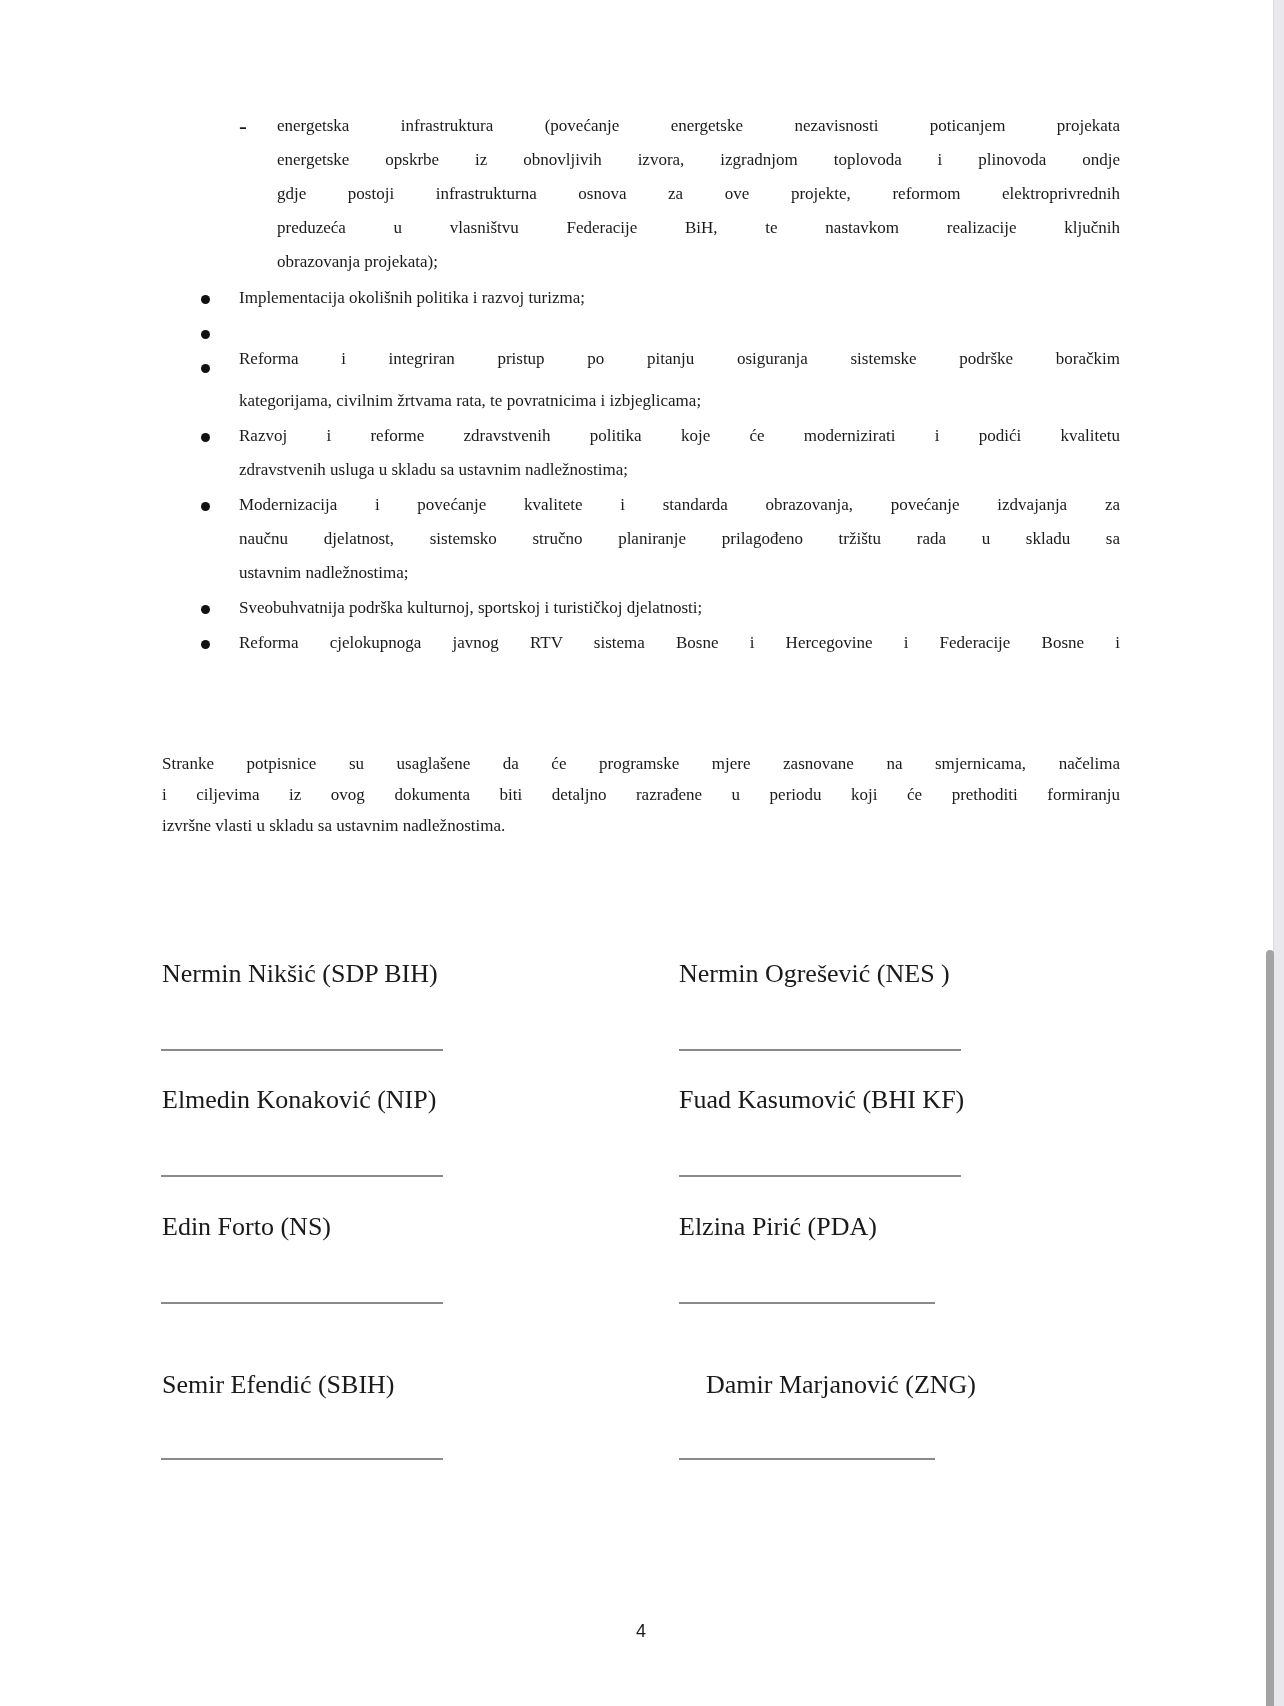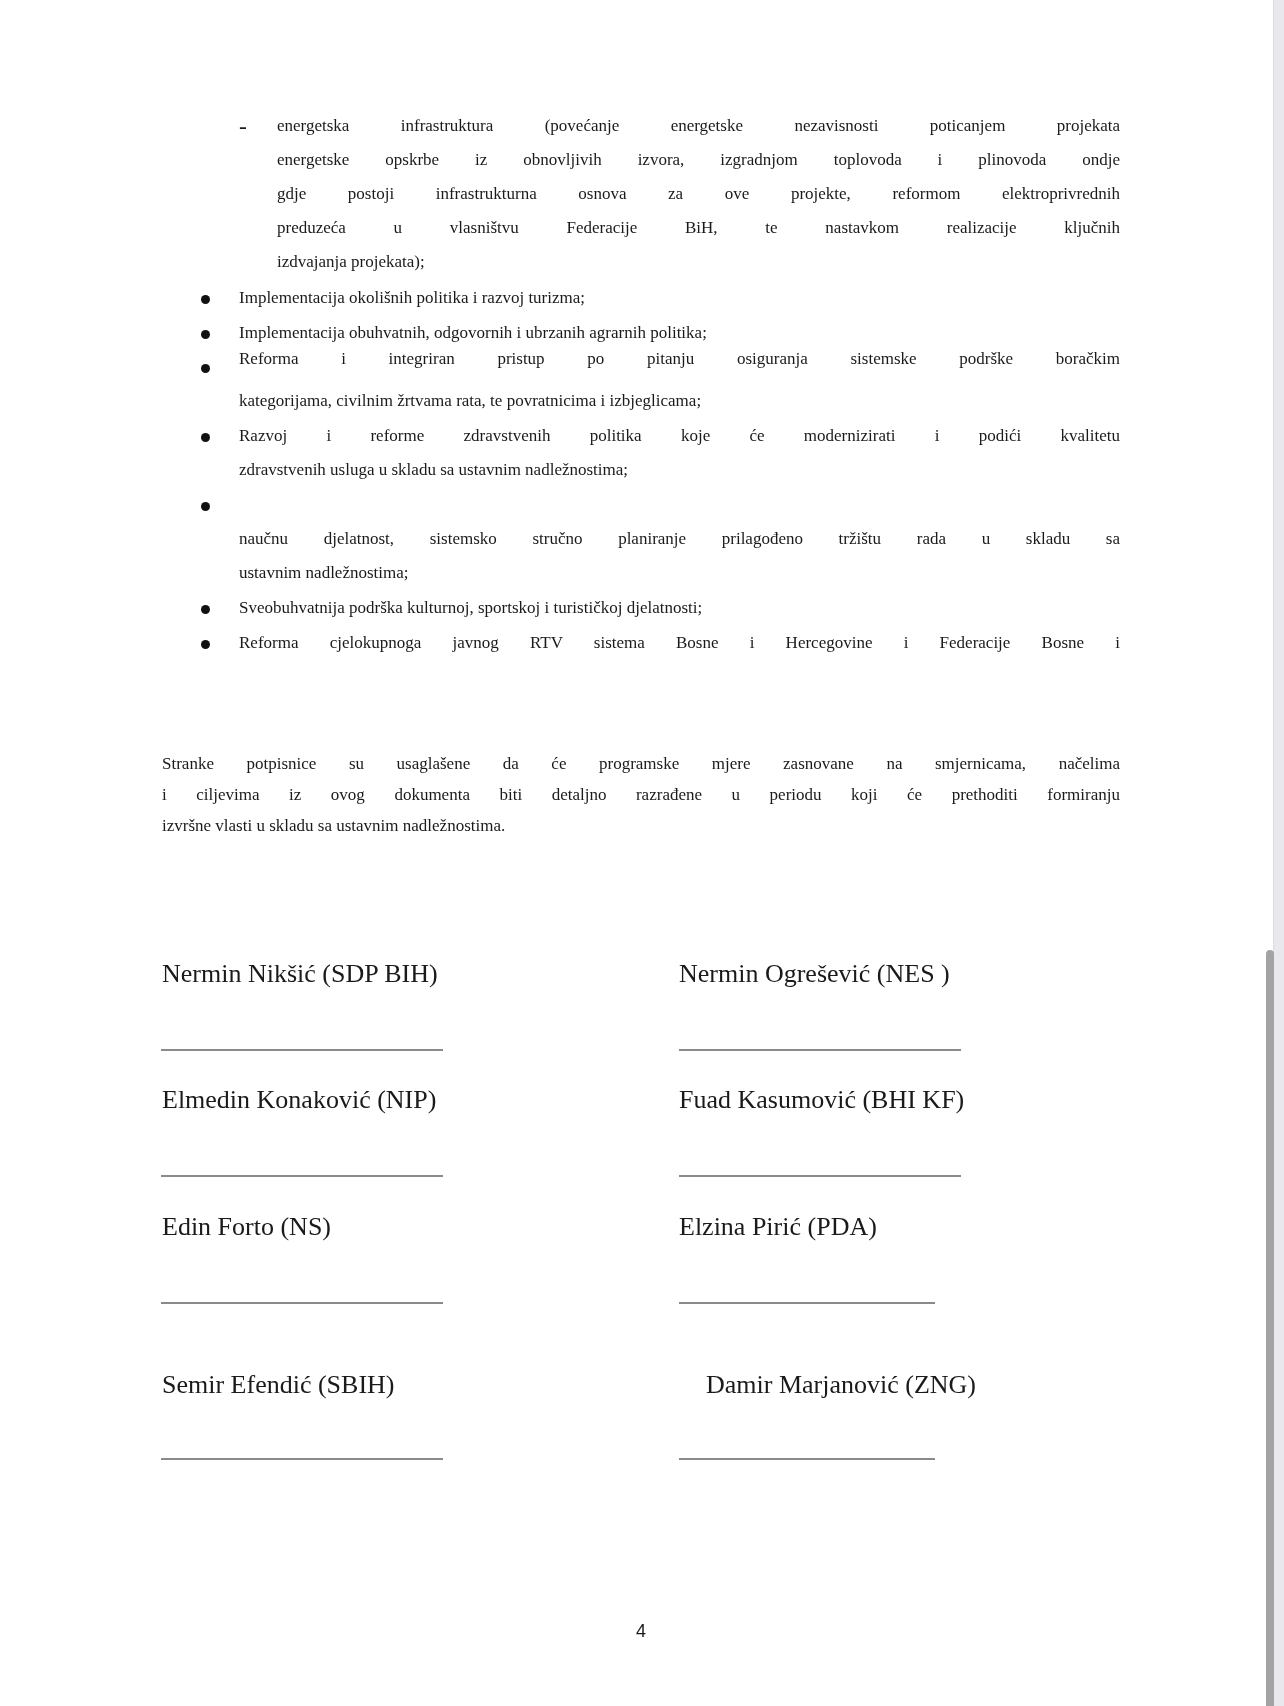--- a/index.html
+++ b/index.html
@@ -19,37 +19,37 @@
 </head>
 <body>
 
 <div class="page">
 
   <span class="dash" style="top:112px">-</span>
   <div class="line just" style="left:277px;top:112px;width:843px">energetska infrastruktura (povećanje energetske nezavisnosti poticanjem projekata</div>
   <div class="line just" style="left:277px;top:146px;width:843px">energetske opskrbe iz obnovljivih izvora, izgradnjom toplovoda i plinovoda ondje</div>
   <div class="line just" style="left:277px;top:180px;width:843px">gdje postoji infrastrukturna osnova za ove projekte, reformom elektroprivrednih</div>
   <div class="line just" style="left:277px;top:214px;width:843px">preduzeća u vlasništvu Federacije BiH, te nastavkom realizacije ključnih</div>
-  <div class="line" style="left:277px;top:248px">izdvajanja projekata);</div>
+  <div class="line" style="left:277px;top:248px">obrazovanja projekata);</div>
 
   <span class="bullet" style="top:295px"></span>
   <div class="line" style="left:239px;top:284px">Implementacija okolišnih politika i razvoj turizma;</div>
 
   <span class="bullet" style="top:330px"></span>
-  <div class="line" style="left:239px;top:319px">Implementacija obuhvatnih, odgovornih i ubrzanih agrarnih politika;</div>
 
   <span class="bullet" style="top:364px"></span>
   <div class="line just" style="left:239px;top:345px;width:881px">Reforma i integriran pristup po pitanju osiguranja sistemske podrške boračkim</div>
   <div class="line" style="left:239px;top:387px">kategorijama, civilnim žrtvama rata, te povratnicima i izbjeglicama;</div>
 
   <span class="bullet" style="top:433px"></span>
   <div class="line just" style="left:239px;top:422px;width:881px">Razvoj i reforme zdravstvenih politika koje će modernizirati i podići kvalitetu</div>
   <div class="line" style="left:239px;top:456px">zdravstvenih usluga u skladu sa ustavnim nadležnostima;</div>
 
   <span class="bullet" style="top:502px"></span>
+  <div class="line just" style="left:239px;top:491px;width:881px">Modernizacija i povećanje kvalitete i standarda obrazovanja, povećanje izdvajanja za</div>
   <div class="line just" style="left:239px;top:525px;width:881px">naučnu djelatnost, sistemsko stručno planiranje prilagođeno tržištu rada u skladu sa</div>
   <div class="line" style="left:239px;top:559px">ustavnim nadležnostima;</div>
 
   <span class="bullet" style="top:605px"></span>
   <div class="line" style="left:239px;top:594px">Sveobuhvatnija podrška kulturnoj, sportskoj i turističkoj djelatnosti;</div>
 
   <span class="bullet" style="top:640px"></span>
   <div class="line just" style="left:239px;top:629px;width:881px">Reforma cjelokupnoga javnog RTV sistema Bosne i Hercegovine i Federacije Bosne i</div>
 
   <div class="line just" style="left:162px;top:750px;width:958px">Stranke potpisnice su usaglašene da će programske mjere zasnovane na smjernicama, načelima</div>

